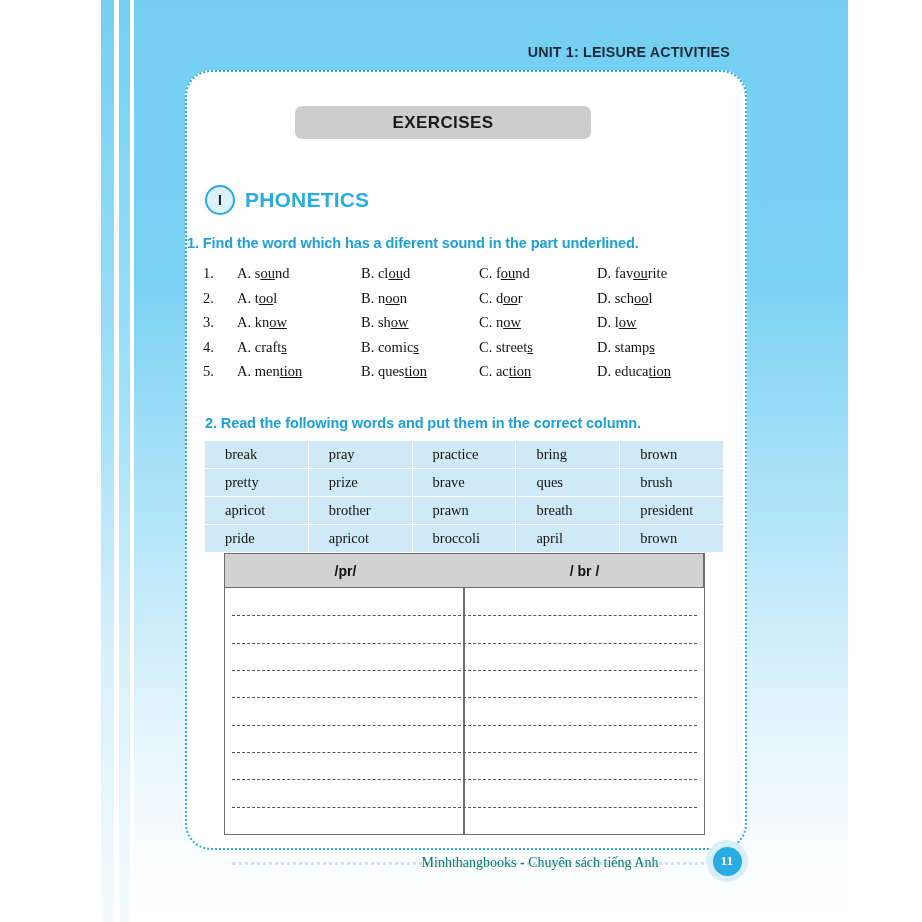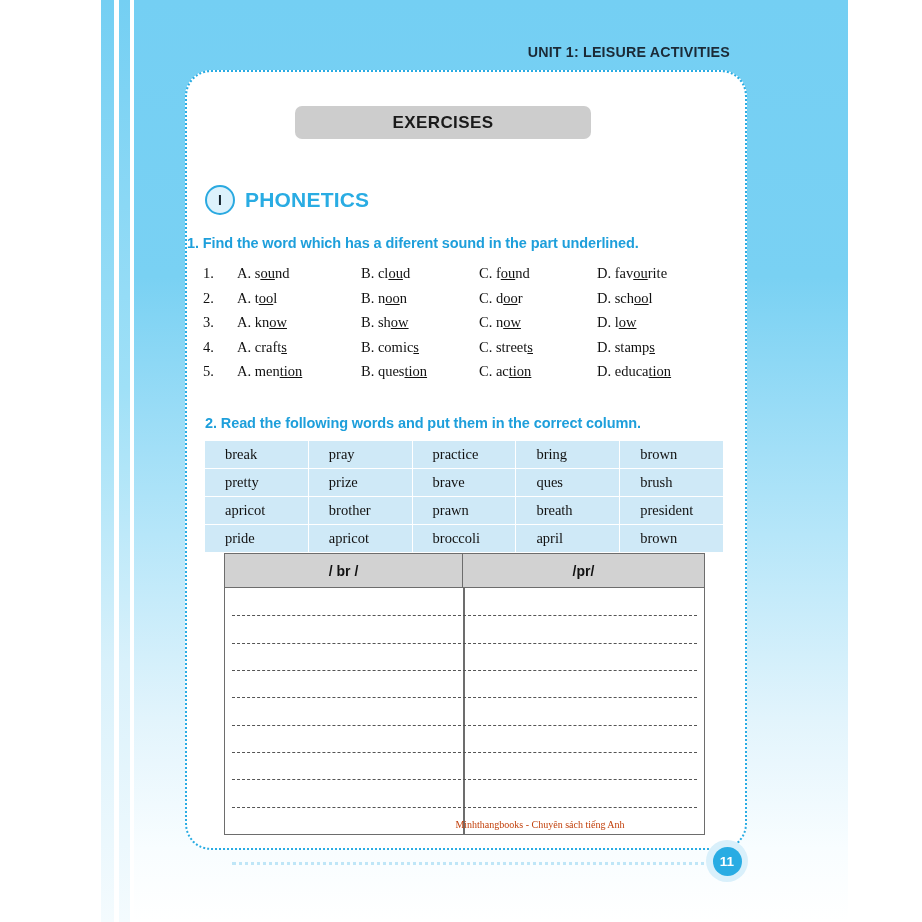--- a/index.html
+++ b/index.html
@@ -209,26 +209,26 @@
   
   .footer-dots {
     position: absolute;
     left: 232px; top: 862px;
     width: 480px;
     height: 0;
     border-top: 3px dotted #bfe6f7;
   }
   .footer-text {
     position: absolute;
-    left: 380px; top: 819px;
+    left: 380px; top: 855px;
     width: 320px;
     text-align: center;
     font-family: "Liberation Serif", serif;
-    font-size: 10px;
-    color: #c2410c;
+    font-size: 14px;
+    color: #0f766e;
   }
   .page-number {
     position: absolute;
     left: 706px; top: 840px;
     width: 42px; height: 42px;
     border-radius: 50%;
     background: #d9f0fb;
     display: flex;
     align-items: center;
     justify-content: center;
@@ -236,20 +236,21 @@
   .page-number-inner {
     width: 29px; height: 29px;
     border-radius: 50%;
     background: #29ace3;
     display: flex;
     align-items: center;
     justify-content: center;
     color: #ffffff;
     font-size: 13.5px;
     font-weight: bold;
+    font-family: Liberation Serif, serif;
   }
 </style>
 </head>
 <body>
 
 <div id="canvas">
 
   <div class="spine spine-a"></div>
   <div class="spine spine-b"></div>
 
@@ -338,22 +339,22 @@
           <td>apricot</td>
           <td>broccoli</td>
           <td>april</td>
           <td>brown</td>
         </tr>
       </tbody>
   </table>
 
   <div class="answer-table">
     <div class="at-head">
+      <div class="at-head-cell right">/pr/</div>
       <div class="at-head-cell left">/ br /</div>
-      <div class="at-head-cell right">/pr/</div>
     </div>
     <div class="at-body" id="answer-table-body">
       <div class="at-divider"></div>
     <div class="at-line" style="top: 27.3333px;"></div>
         <div class="at-line" style="top: 54.6667px;"></div>
         <div class="at-line" style="top: 82px;"></div>
         <div class="at-line" style="top: 109.333px;"></div>
         <div class="at-line" style="top: 136.667px;"></div>
         <div class="at-line" style="top: 164px;"></div>
         <div class="at-line" style="top: 191.333px;"></div>

